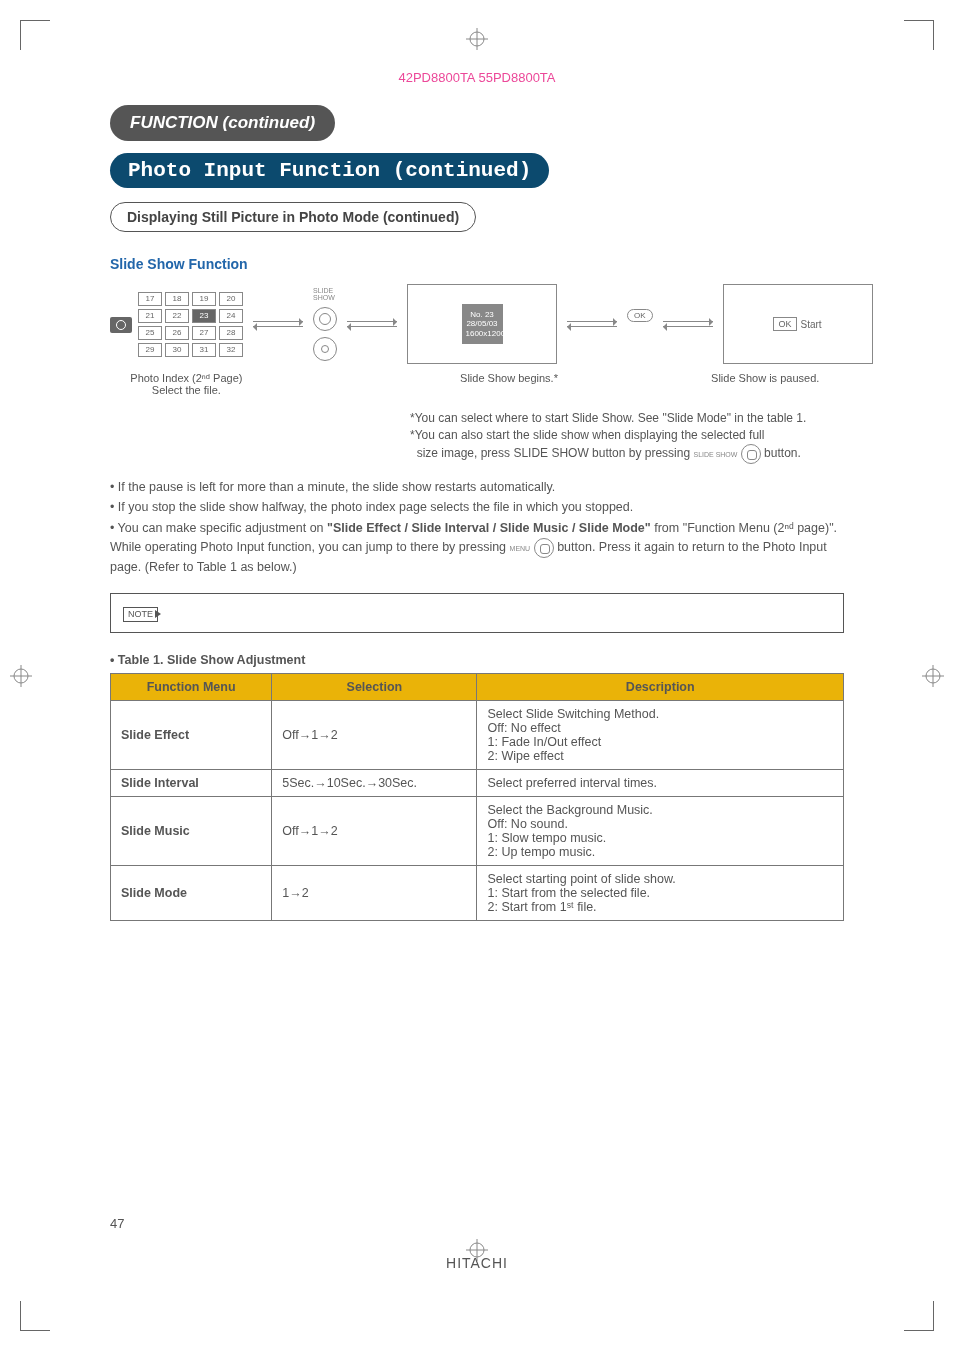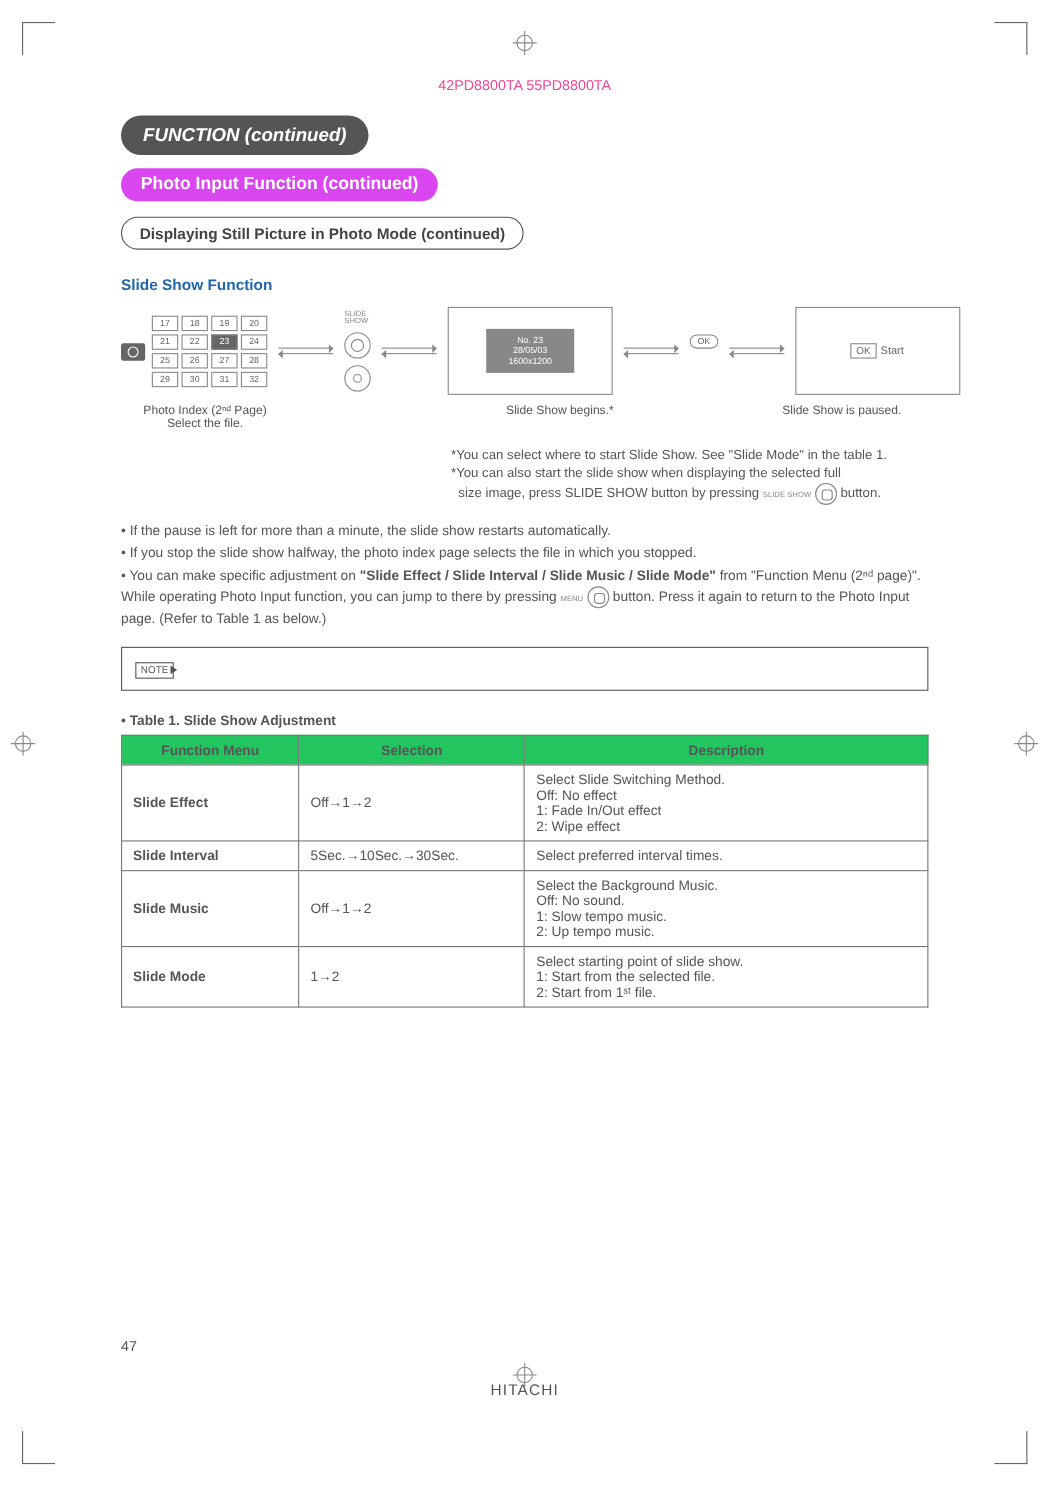--- a/index.html
+++ b/index.html
@@ -46,27 +46,28 @@
     color: #fff;
     font-weight: bold;
     border-radius: 18px;
     padding: 8px 20px;
     font-style: italic;
     font-size: 17px;
     margin-bottom: 12px;
   }
   .pill-sub {
     display: inline-block;
-    background: #d946ef;
+    background: #0c4a6e;
     color: #fff;
     font-weight: bold;
     border-radius: 18px;
     padding: 6px 18px;
-    font-size: 16px;
+    font-size: 21px;
     margin-bottom: 14px;
+    font-family: Liberation Mono, monospace;
   }
   .outlined-pill {
     display: inline-block;
     border: 1.5px solid #555;
     border-radius: 18px;
     padding: 6px 16px;
     font-weight: bold;
     font-size: 14px;
     color: #444;
     margin-bottom: 16px;
@@ -180,21 +181,21 @@
     justify-content: center;
     position: relative;
   }
   .slide-inner {
     background: #888;
     color: #fff;
     font-size: 8px;
     padding: 6px 4px;
     text-align: center;
     line-height: 1.2;
-    width: 80px;
+    width: 41px;
   }
   .ok-pill {
     position: absolute;
     top: -18px;
     left: 50%;
     transform: translateX(-50%);
     font-size: 8px;
     border: 1px solid #888;
     border-radius: 8px;
     padding: 1px 6px;
@@ -285,21 +286,21 @@
     width: 100%;
     font-size: 12.5px;
     color: #555;
   }
   table.adj th, table.adj td {
     border: 1px solid #777;
     padding: 6px 10px;
     vertical-align: top;
   }
   table.adj th {
-    background: #22c55e;
+    background: #eab308;
     font-weight: bold;
     text-align: center;
   }
   table.adj td.fn { font-weight: bold; vertical-align: middle; }
   table.adj td.sel { vertical-align: middle; }
 
   .page-num {
     position: absolute;
     bottom: 120px;
     left: 110px;

